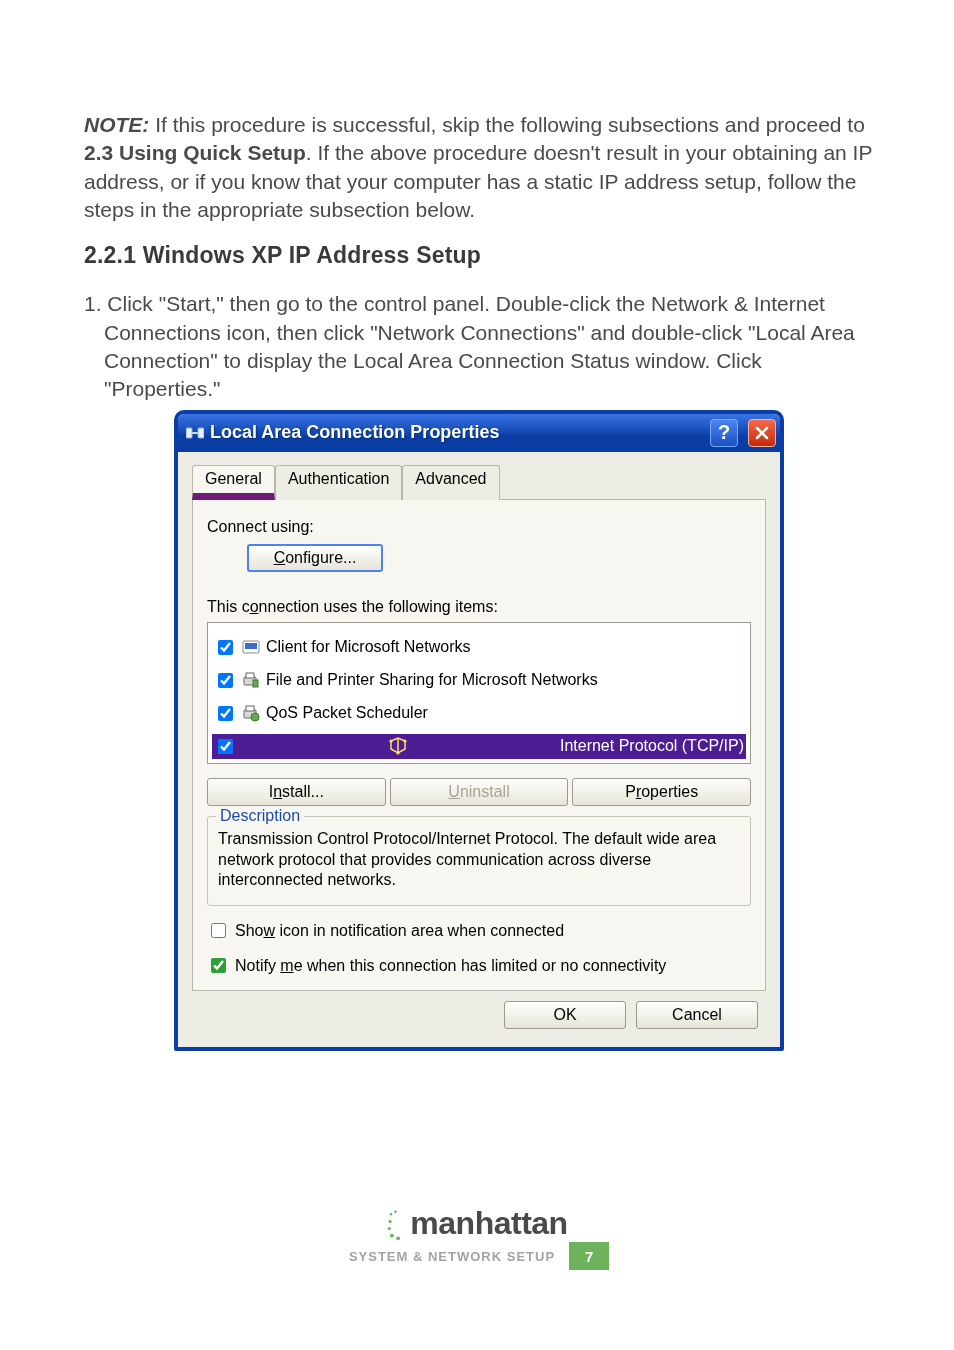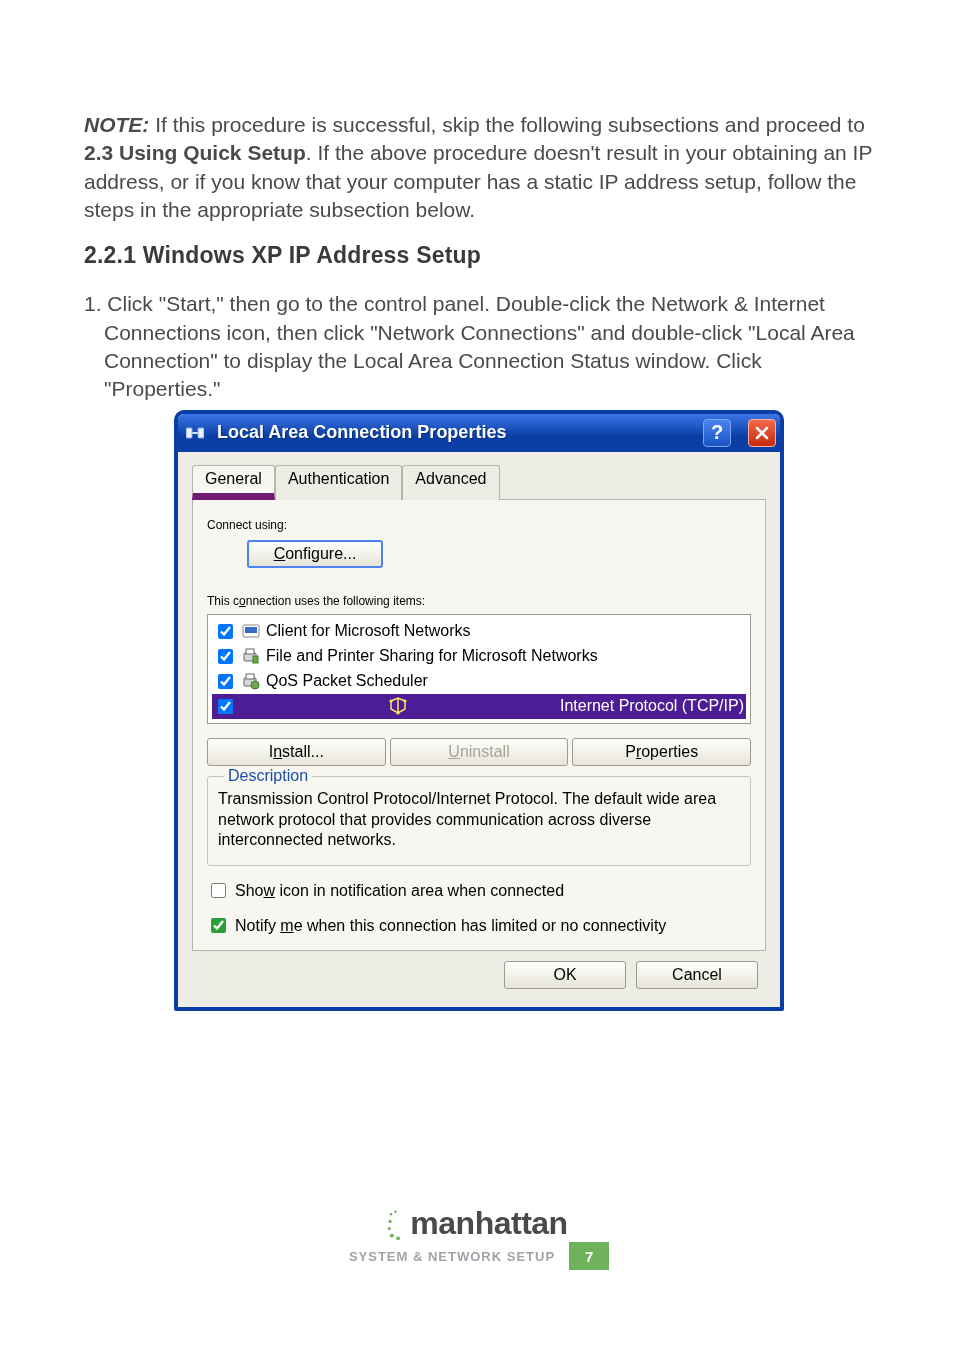--- a/index.html
+++ b/index.html
@@ -49,21 +49,21 @@
     font-family: Tahoma, Arial, sans-serif;
     color: #000;
     background: #edece5;
   }
   .titlebar {
     height: 38px;
     background: linear-gradient(#3b74e6, #0a3ea4 60%, #0a3ea4);
     display: flex;
     align-items: center;
     padding: 0 4px 0 8px;
-    gap: 13px;
+    gap: 6px;
   }
   .titlebar .win-icon {
     width: 18px; height: 18px;
     display: flex; align-items: center; justify-content: center;
   }
   .titlebar .title-text {
     color: #fff;
     font-weight: bold;
     font-size: 18px;
     flex: 1;
@@ -111,21 +111,21 @@
     background: #f7f6f0;
     border-bottom: 7px solid #701a75;
     z-index: 2;
   }
   .tab-panel {
     border: 1px solid #b8b6a8;
     border-top: none;
     padding: 18px 14px 14px 14px;
     background: #f7f6f0;
   }
-  .label-sm { font-size: 12px; }
+  .label-sm { font-size: 16px; }
   .adapter-row {
     display: flex; align-items: center; gap: 8px;
     margin-top: 8px;
   }
   .adapter-box {
     flex: 1;
     border: 1px solid #9c9a8c;
     background: #fff;
     padding: 5px 8px;
     display: flex; align-items: center; gap: 6px;
@@ -149,20 +149,21 @@
   .list-box {
     border: 1px solid #9c9a8c;
     background: #fff;
     margin-top: 6px;
     padding: 4px;
   }
   .li {
     display: flex; align-items: center; gap: 6px;
     padding: 2px 2px;
     font-size: 16px;
+    margin-top: 8px;
   }
   .li input[type=checkbox] {
     width: 15px; height: 15px;
   }
   .li.selected {
     background: #4c1d95;
     color: #fff;
     justify-content: space-between;
   }
   .li.selected .item-text { color: #fff; }
@@ -174,21 +175,21 @@
   .btn-row .xp-btn { flex: 1; }
   .group-box {
     margin-top: 10px;
     border: 1px solid #c6c4b6;
     position: relative;
     padding: 12px 10px 14px 10px;
     border-radius: 3px;
   }
   .group-title {
     position: absolute;
-    top: -10px; left: 16px;
+    top: -10px; left: 8px;
     background: #f7f6f0;
     padding: 0 4px;
     font-size: 16px;
     color: #1b4da8;
   }
   .desc-text {
     font-size: 16px;
     line-height: 1.3;
   }
   .cb-row {

